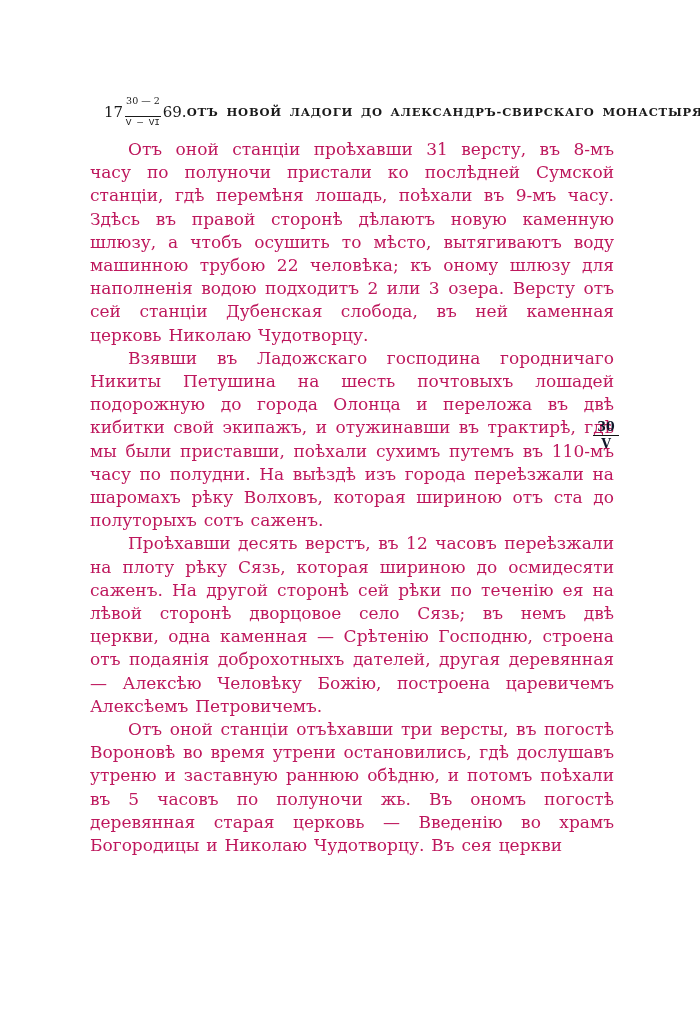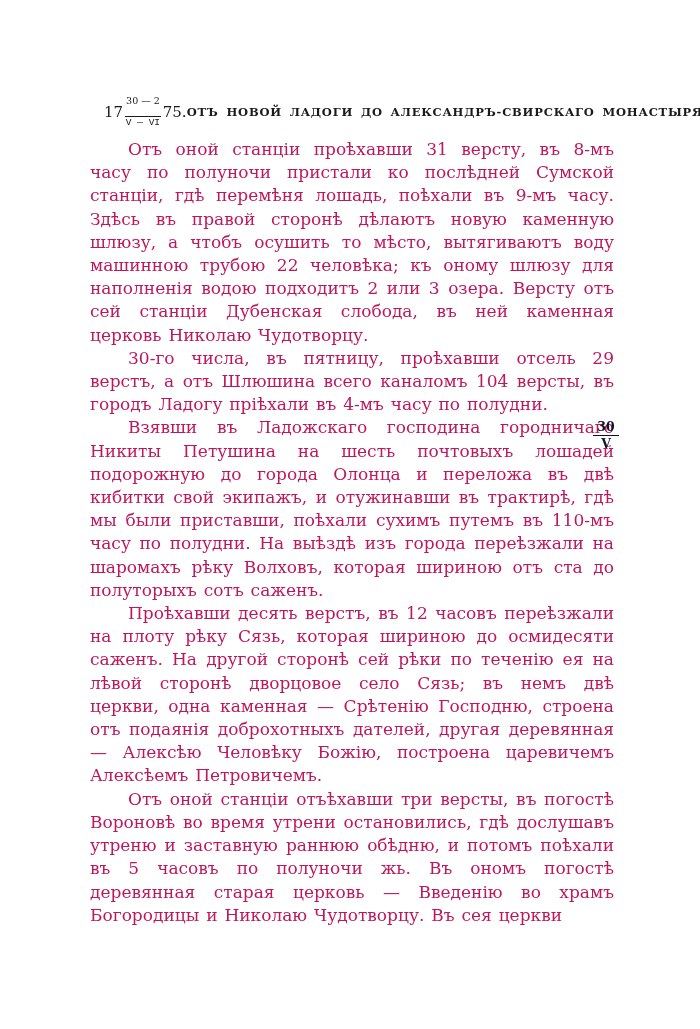--- a/index.html
+++ b/index.html
@@ -112,29 +112,28 @@
 
 <div class="page">
 
   <div class="page-header">
     <span class="edition-date">
       <span>17</span>
       <span class="date-fraction">
         <span class="num">30 — 2</span>
         <span class="den">V — VI</span>
       </span>
-      <span>75.</span>
+      <span>69.</span>
     </span>
     <span class="running-title">ОТЪ НОВОЙ ЛАДОГИ ДО АЛЕКСАНДРЪ-СВИРСКАГО МОНАСТЫРЯ.</span>
 
   </div>
 
   <div class="text-block">
     <p class="para">Отъ оной станціи проѣхавши 31 версту, въ 8-мъ часу по полуночи пристали ко послѣдней Сумской станціи, гдѣ перемѣня лошадь, поѣхали въ 9-мъ часу. Здѣсь въ правой сторонѣ дѣлаютъ новую каменную шлюзу, а чтобъ осушить то мѣсто, вытягиваютъ воду машинною трубою 22 человѣка; къ оному шлюзу для наполненія водою подходитъ 2 или 3 озера. Версту отъ сей станціи Дубенская слобода, въ ней каменная церковь Николаю Чудотворцу.</p>
-    <p class="para">30-го числа, въ пятницу, проѣхавши отсель 29 верстъ, а отъ Шлюшина всего каналомъ 104 версты, въ городъ Ладогу пріѣхали въ 4-мъ часу по полудни.</p>
     <p class="para">Взявши въ Ладожскаго господина городничаго Никиты Петушина на шесть почтовыхъ лошадей подорожную до города Олонца и переложа въ двѣ кибитки свой экипажъ, и отужинавши въ трактирѣ, гдѣ мы были приставши, поѣхали сухимъ путемъ въ 110-мъ часу по полудни. На выѣздѣ изъ города переѣзжали на шаромахъ рѣку Волховъ, которая шириною отъ ста до полуторыхъ сотъ саженъ.</p>
     <p class="para">Проѣхавши десять верстъ, въ 12 часовъ переѣзжали на плоту рѣку Сязь, которая шириною до осмидесяти саженъ. На другой сторонѣ сей рѣки по теченію ея на лѣвой сторонѣ дворцовое село Сязь; въ немъ двѣ церкви, одна каменная — Срѣтенію Господню, строена отъ подаянія доброхотныхъ дателей, другая деревянная — Алексѣю Человѣку Божію, построена царевичемъ Алексѣемъ Петровичемъ.</p>
     <p class="para">Отъ оной станціи отъѣхавши три версты, въ погостѣ Вороновѣ во время утрени остановились, гдѣ дослушавъ утреню и заставную раннюю обѣдню, и потомъ поѣхали въ 5 часовъ по полуночи жь. Въ ономъ погостѣ деревянная старая церковь — Введенію во храмъ Богородицы и Николаю Чудотворцу. Въ сея церкви</p>
 
   </div>
 
   <div class="margin-note">
     <span class="day">30</span>
     <span class="month">V</span>
   </div>

